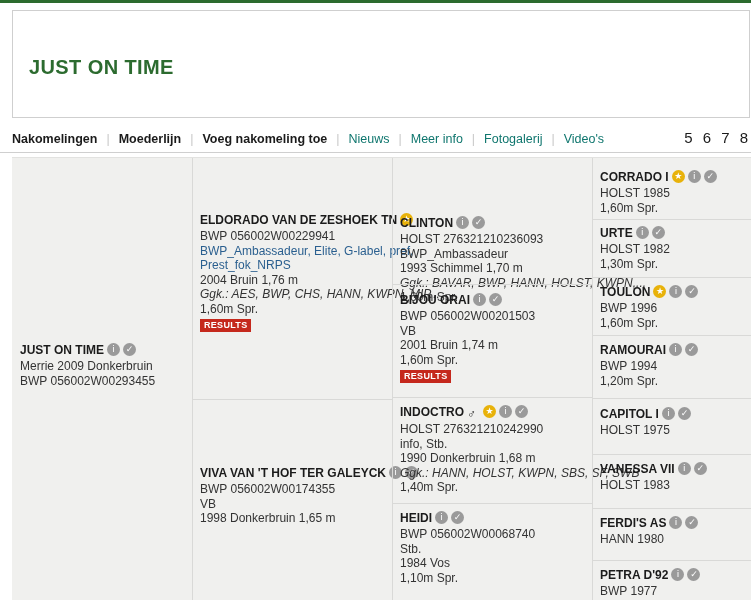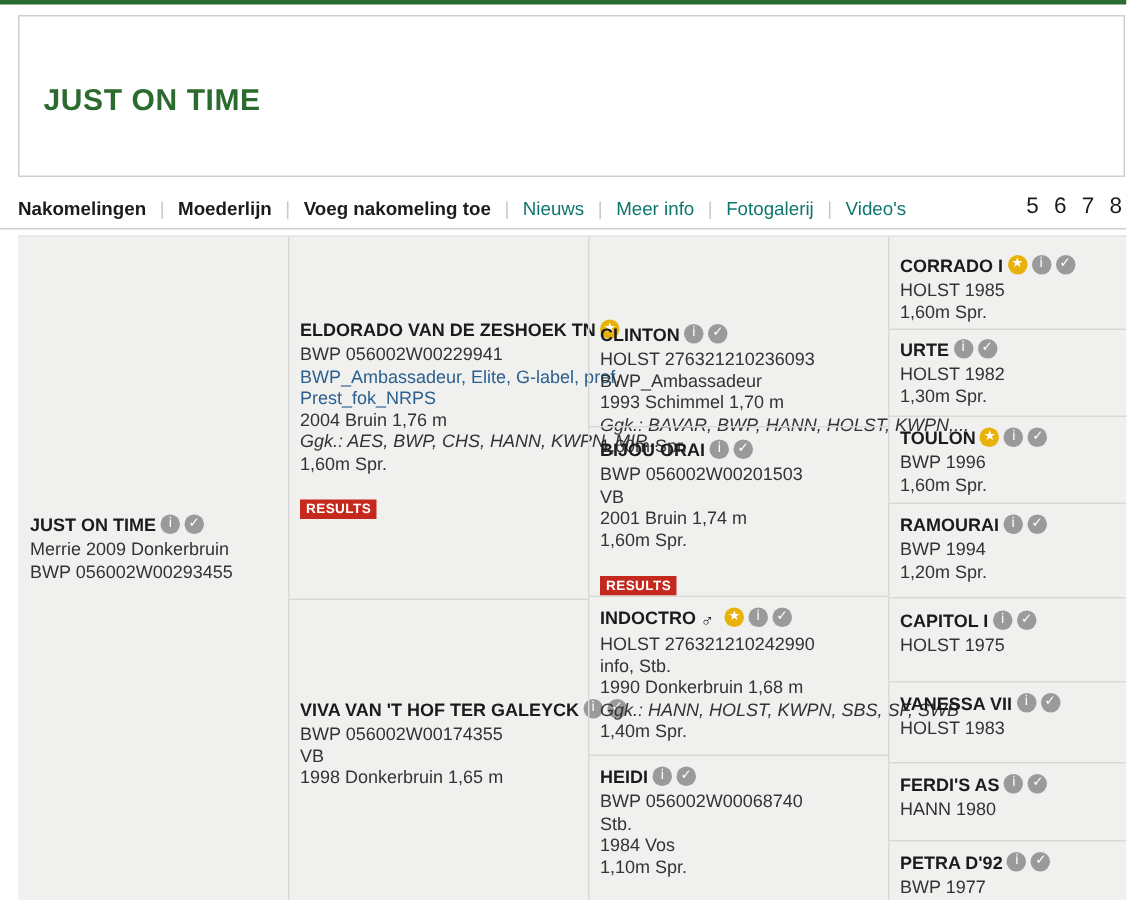--- a/index.html
+++ b/index.html
@@ -130,21 +130,21 @@
     font-family: "DejaVu Sans", sans-serif;
   }
   .results {
     display: inline-block;
     background: #c5281c;
     color: #ffffff;
     font-size: 9px;
     font-weight: bold;
     padding: 1px 4px 2px 4px;
     letter-spacing: 0.3px;
-    margin-top: 17px;
+    margin-top: 3px;
     cursor: pointer;
   }
   .namerow { white-space: nowrap; margin-bottom: 2px; }
 </style>
 </head>
 <body>
 
 <div id="root">
   <div class="top-rule"></div>
 

